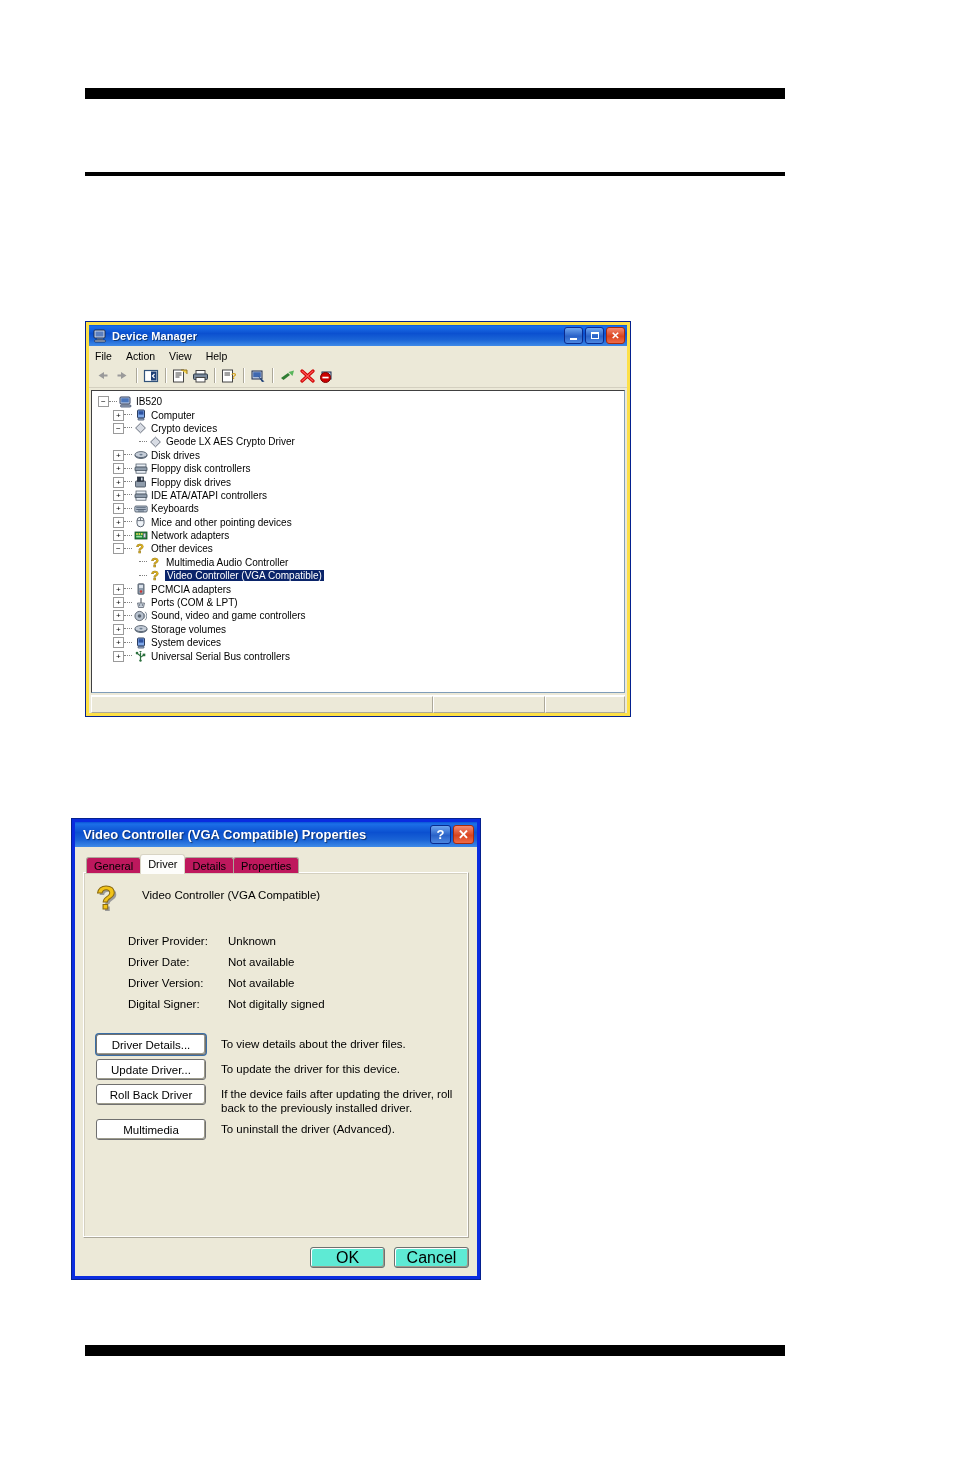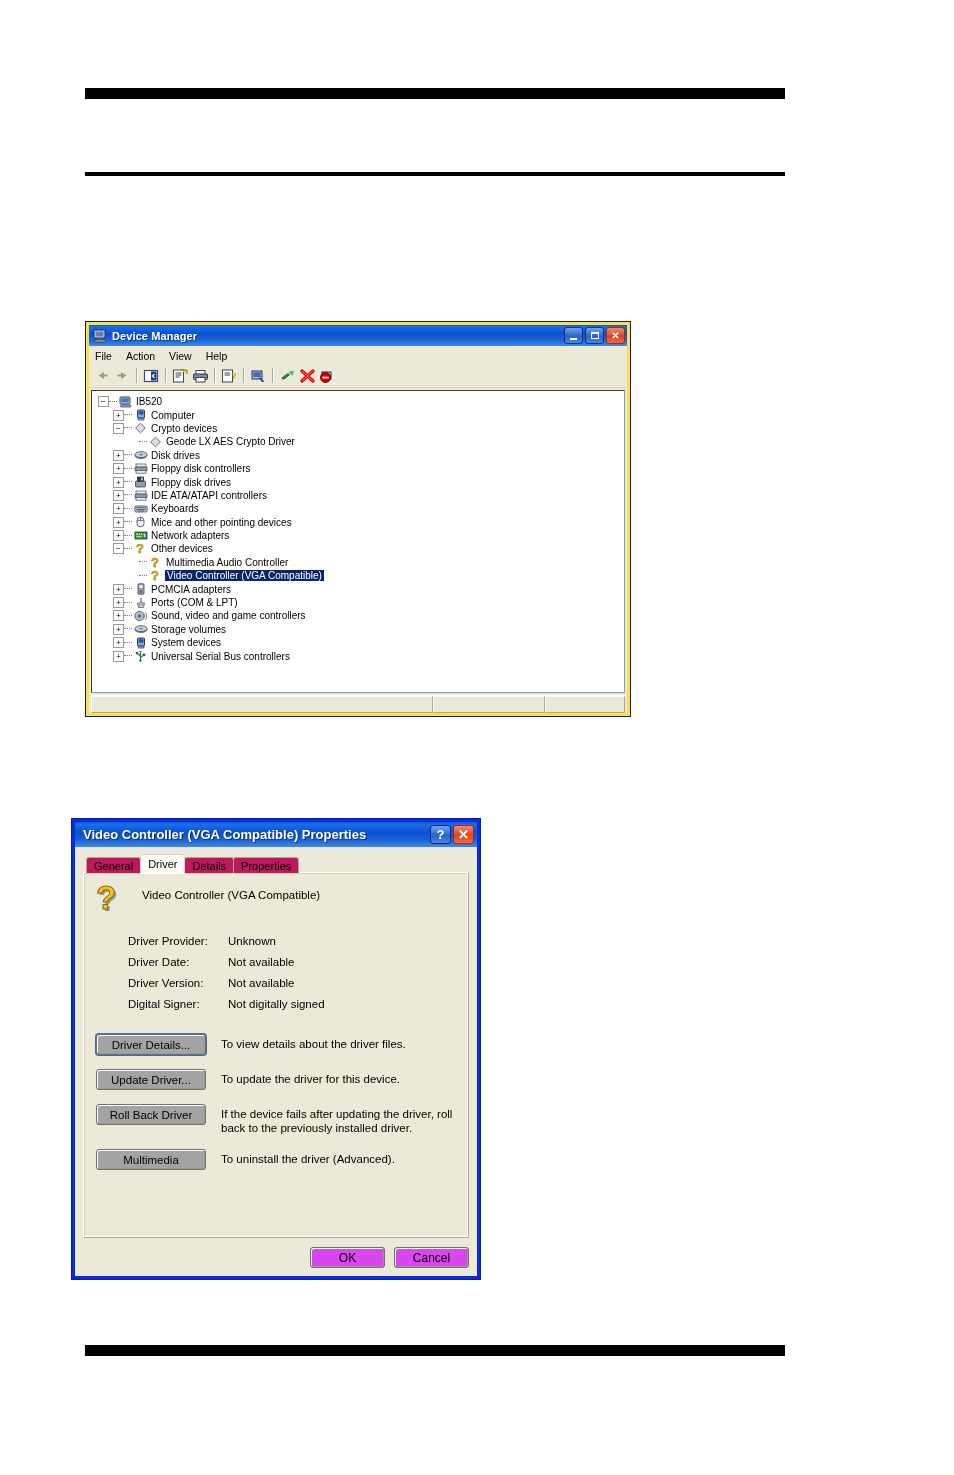--- a/index.html
+++ b/index.html
@@ -116,34 +116,34 @@
     margin-top:-1px;padding:10px 12px;box-sizing:border-box;position:relative;
   }
 
   .dev-head{display:flex;align-items:flex-start;gap:12px;margin-bottom:14px;}
   .dev-name{font-size:11.5px;color:#000;padding-top:6px;}
 
   .kv{display:flex;font-size:11.5px;color:#000;margin-bottom:9px;padding-left:32px;}
   .kv .k{width:100px;flex:0 0 auto;}
   .kv .v{}
 
-  .act-row{display:flex;align-items:flex-start;margin-top:14px;}
+  .act-row{display:flex;align-items:flex-start;margin-top:4px;}
   .xbtn{
-    width:110px;height:21px;background:#a3a3a3;
+    width:110px;height:21px;background:#ffffff;
     border:1px solid #707070;border-radius:3px;
     font-size:11.5px;color:#000;display:flex;align-items:center;justify-content:center;
     box-shadow:inset -1px -1px 0 #9d9b8c, inset 1px 1px 0 #fff;
     flex:0 0 auto;box-sizing:border-box;
   }
   .xbtn.default{box-shadow:inset -1px -1px 0 #9d9b8c, inset 1px 1px 0 #fff, 0 0 0 1px #3a6ea5;}
   .act-desc{font-size:11.5px;color:#000;margin-left:15px;line-height:14px;padding-top:3px;max-width:240px;}
 
   .pr-footer{display:flex;justify-content:flex-end;gap:9px;padding-top:9px;}
-  .fbtn{width:75px;height:21px;background:#d946ef;border:1px solid #707070;border-radius:3px;
-        font-size:12px;display:flex;align-items:center;justify-content:center;
+  .fbtn{width:75px;height:21px;background:#5eead4;border:1px solid #707070;border-radius:3px;
+        font-size:16px;display:flex;align-items:center;justify-content:center;
         box-shadow:inset -1px -1px 0 #9d9b8c, inset 1px 1px 0 #fff;box-sizing:border-box;}
 </style>
 </head>
 <body>
 
 <div class="page-rule-top"></div>
 <div class="page-rule-mid">
     <i></i>
   </div>
 <div class="page-rule-bottom"></div>

